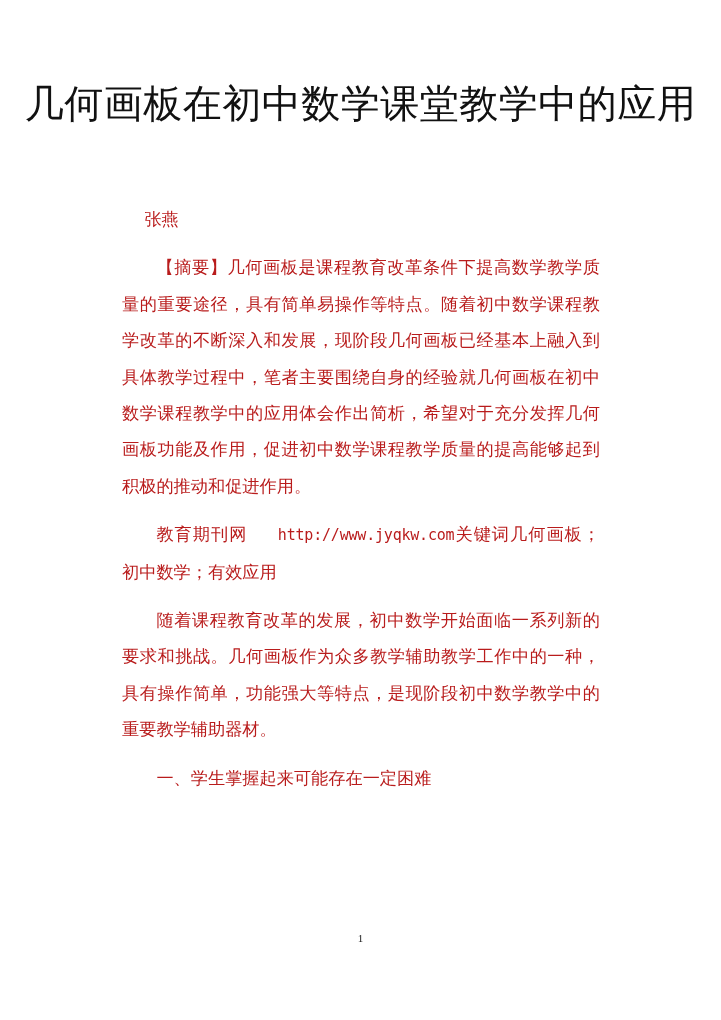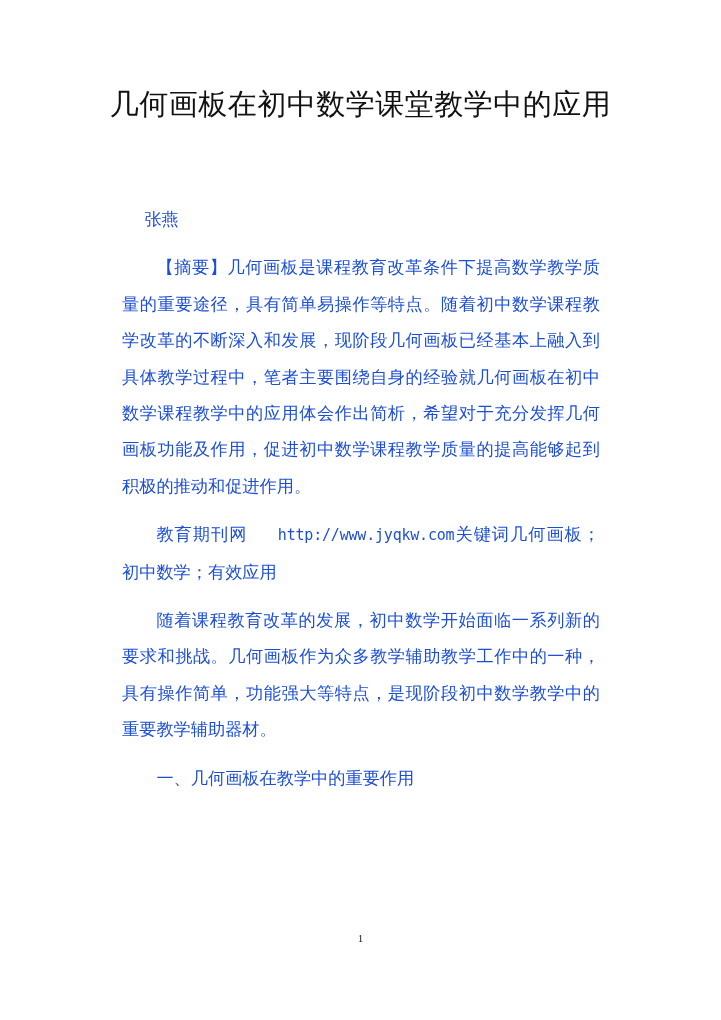--- a/index.html
+++ b/index.html
@@ -21,35 +21,35 @@
       width: 721px;
       height: 1020px;
       background: #ffffff;
     }
     .title {
       position: absolute;
       left: 0;
       width: 721px;
       top: 84px;
       text-align: center;
-      font-size: 29px;
+      font-size: 39px;
       line-height: 40px;
       letter-spacing: 0.5px;
       color: #111;
       margin: 0;
       font-weight: normal;
     }
     .body-text {
       position: absolute;
       left: 110px;
       top: 201px;
       width: 502px;
       font-size: 17.2px;
       line-height: 36.4px;
-      color: #1d4ed8;
+      color: #b91c1c;
     }
     .para {
       margin: 12px;
       text-indent: 2em;
       text-align: justify;
       text-align-last: left;
       word-break: break-all;
     }
     .author { margin: 0; text-indent: 2em; }
     .mono {
@@ -73,17 +73,17 @@
 <body>
 
 <div class="page">
   <h1 class="title">几何画板在初中数学课堂教学中的应用</h1>
 
   <div class="body-text">
     <p class="author">张燕</p>
     <p class="para">【摘要】几何画板是课程教育改革条件下提高数学教学质量的重要途径，具有简单易操作等特点。随着初中数学课程教学改革的不断深入和发展，现阶段几何画板已经基本上融入到具体教学过程中，笔者主要围绕自身的经验就几何画板在初中数学课程教学中的应用体会作出简析，希望对于充分发挥几何画板功能及作用，促进初中数学课程教学质量的提高能够起到积极的推动和促进作用。</p>
     <p class="para"><span>教育期刊网 </span><span class="mono">http://www.jyqkw.com</span><span>关键词几何画板；初中数学；有效应用</span></p>
     <p class="para">随着课程教育改革的发展，初中数学开始面临一系列新的要求和挑战。几何画板作为众多教学辅助教学工作中的一种，具有操作简单，功能强大等特点，是现阶段初中数学教学中的重要教学辅助器材。</p>
-    <p class="para">一、几何画板在教学中的重要作用</p>
+    <p class="para">一、学生掌握起来可能存在一定困难</p>
   </div>
 
   <div class="page-number">1</div>
 </div>
 
 </body></html>

